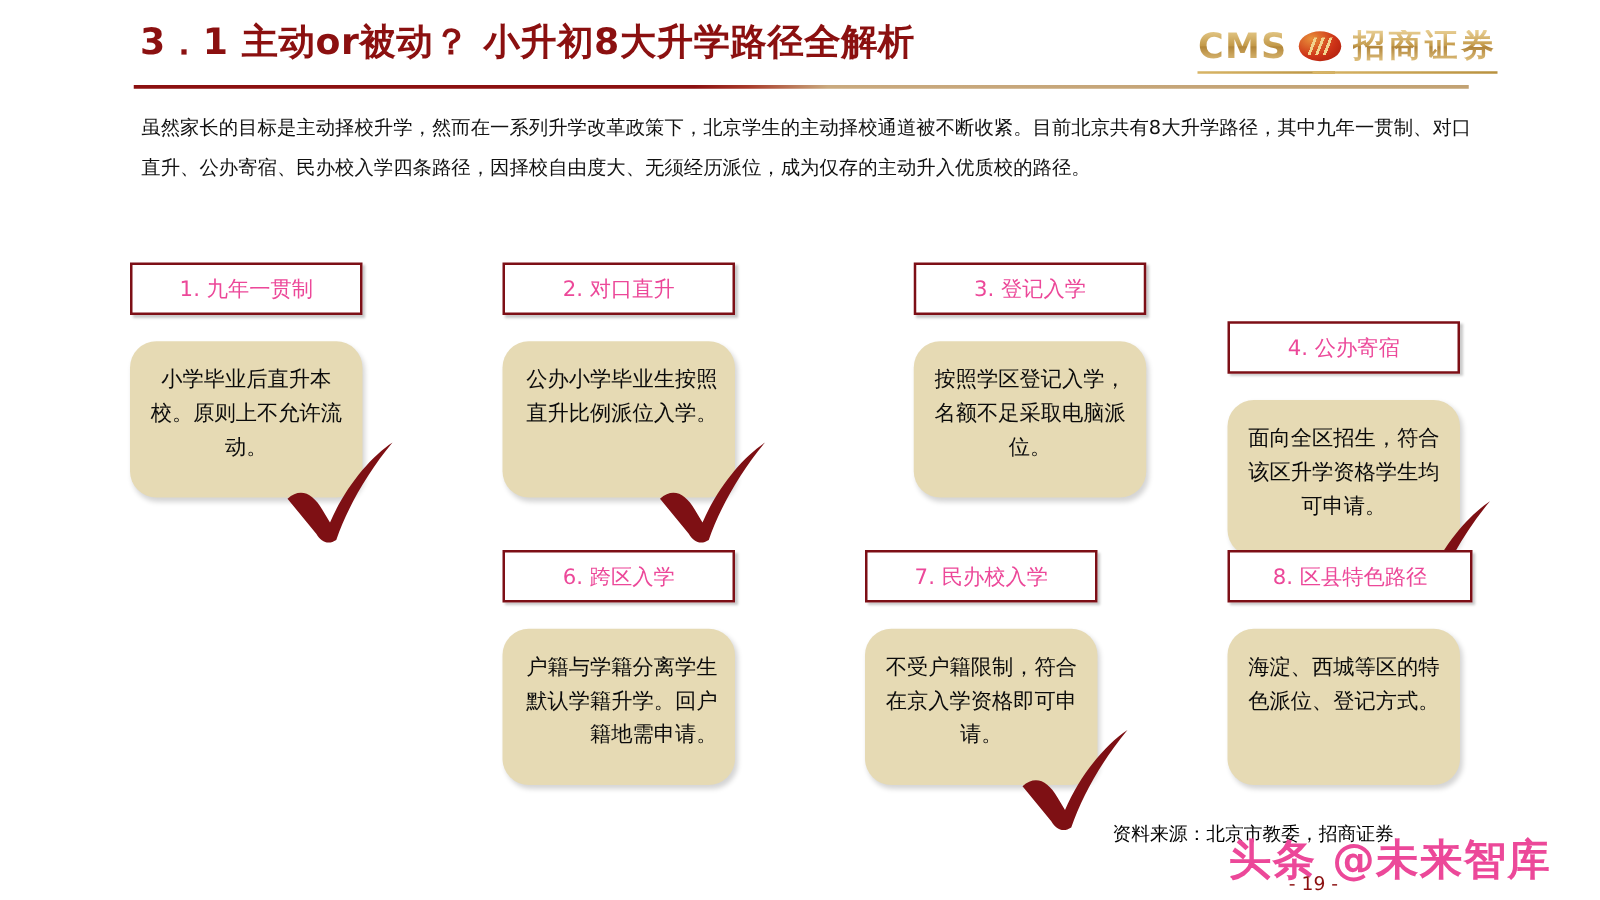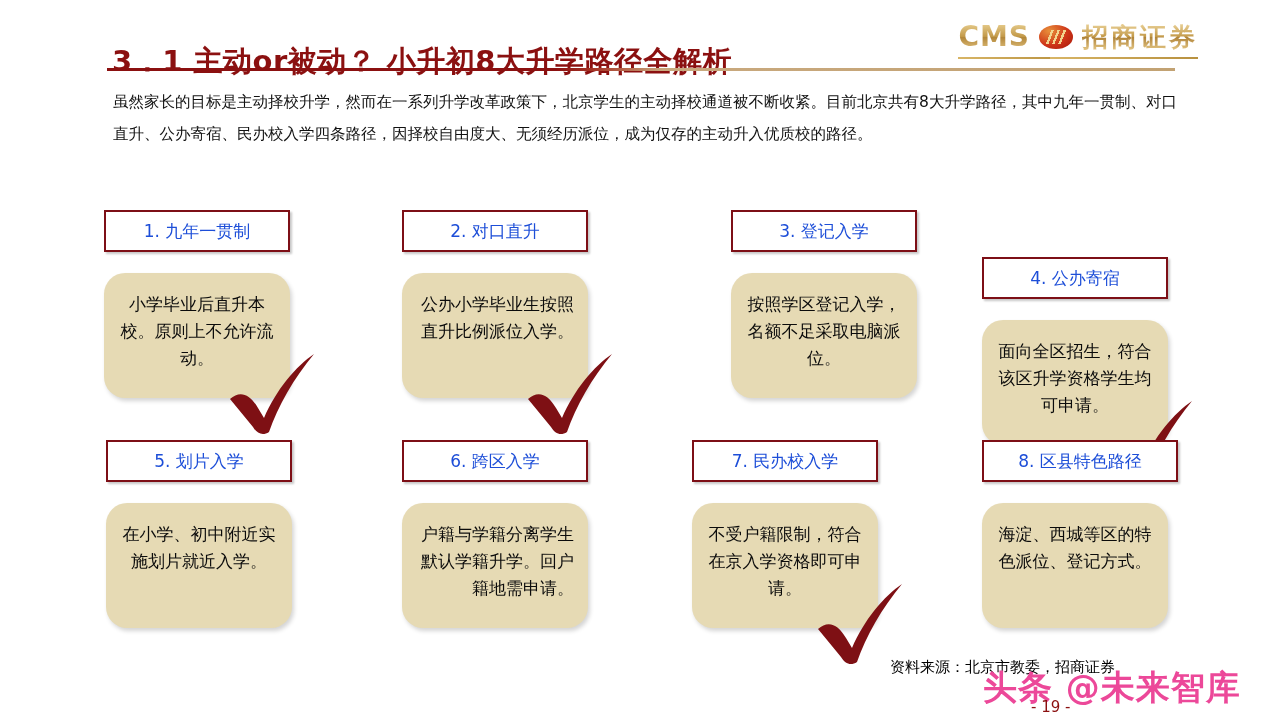--- a/index.html
+++ b/index.html
@@ -24,21 +24,20 @@
   }
   .slide-title {
     position: absolute;
     left: 112px;
     top: 14px;
     font-size: 29px;
     font-weight: bold;
     color: #8B1010;
     letter-spacing: 0.5px;
     white-space: nowrap;
-    margin-top: 28px;
   }
   .logo {
     position: absolute;
     right: 82px;
     top: 18px;
     display: flex;
     align-items: center;
     height: 38px;
   }
   .logo-cms {
@@ -131,21 +130,21 @@
   }
   .card-title {
     box-sizing: border-box;
     border: 2.5px solid #7D0F16;
     background: #FFFFFF;
     height: 42px;
     display: flex;
     align-items: center;
     justify-content: center;
     font-size: 17px;
-    color: #1d4ed8;
+    color: #ec4899;
     white-space: nowrap;
     box-shadow: 2px 2px 2px rgba(0,0,0,0.22);
   }
   .card-title.wide { width: 196px; }
   .card-body {
     margin-top: 21px;
     background: #E6DAB4;
     min-height: 125px;
     padding: 18px 14px 14px 14px;
     box-sizing: border-box;
@@ -253,26 +252,20 @@
         <svg class="check" viewBox="0 0 104 92">
           <path d="M10 55 C20 46 30 50 38 64 L44 74 C56 46 76 22 94 10 C74 34 58 62 49 88 C43 92 37 90 33 83 Z" fill="#7E1014"></path>
         </svg>
       </div>
     </div>
 
   </div>
 
   <div class="grid-row">
 
-    <div class="card" style="left:2px;">
-      <div class="card-title">5. 划片入学</div>
-      <div class="card-body center">
-        <span>在小学、初中附近实施划片就近入学。</span>
-      </div>
-    </div>
 
     <div class="card" style="left:298px;">
       <div class="card-title">6. 跨区入学</div>
       <div class="card-body left">
         <span>户籍与学籍分离学生默认学籍升学。回户籍地需申请。</span>
       </div>
     </div>
 
     <div class="card" style="left:588px;">
       <div class="card-title">7. 民办校入学</div>

